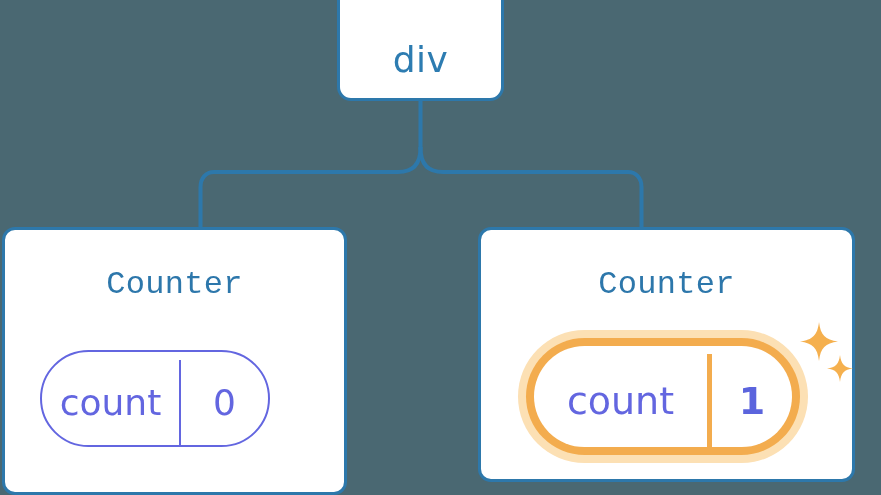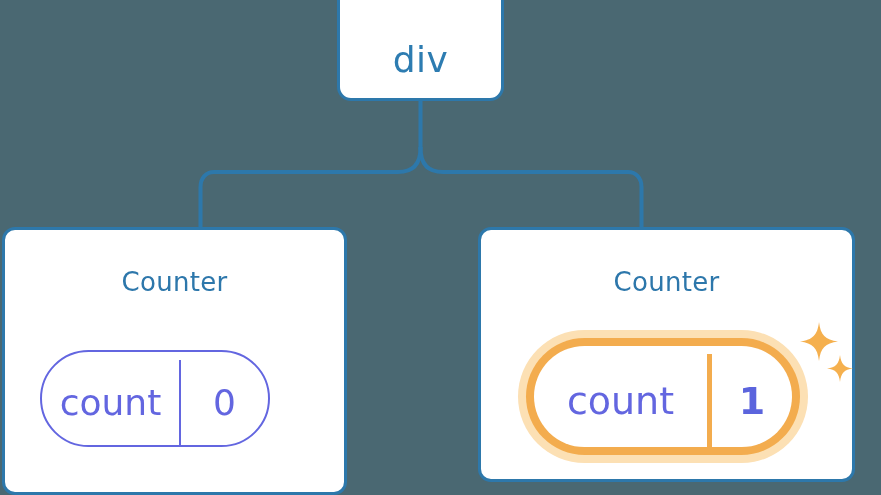--- a/index.html
+++ b/index.html
@@ -74,25 +74,26 @@
 
   .card-inner {
     position: absolute;
     left: 0;
     right: 0;
     top: 0;
   }
 
   .card-title {
     text-align: center;
-    font-size: 26px;
+    font-size: 32px;
     color: #2d77ab;
     letter-spacing: 0.3px;
     margin-top: 39px;
     line-height: 1;
+    font-family: Liberation Mono, monospace;
   }
 
   
   .pill-wrap {
     position: absolute;
     display: flex;
     align-items: center;
   }
   .pill-wrap-left  { left: 40px;  top: 350px; }
   .pill-wrap-right { left: 518px; top: 330px; }

